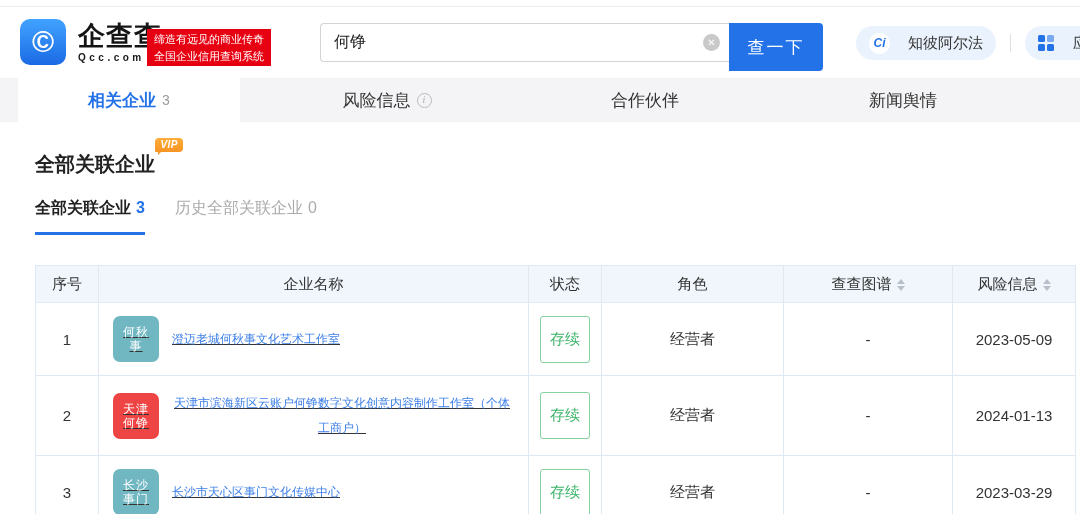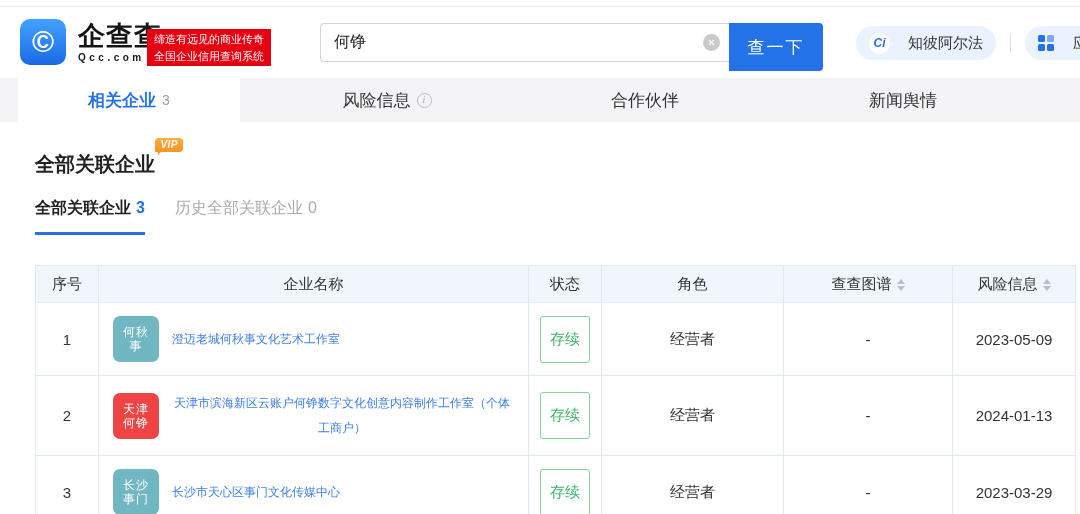--- a/index.html
+++ b/index.html
@@ -107,21 +107,21 @@
     background:var(--table-header-bg); height:37px;
     font-size:15px; font-weight:500; color:#333; text-align:center;
   }
   .company-table td { text-align:center; font-size:15px; color:#333; background:#fff; }
   .row-h73 td { height:73px; }
   .row-h80 td { height:80px; }
   .sort-icon { display:inline-flex; flex-direction:column; gap:2px; margin-left:5px; vertical-align:middle; }
   .sort-icon i { width:0; height:0; border-left:4px solid transparent; border-right:4px solid transparent; }
   .sort-icon .up { border-bottom:5px solid #b8bfc9; }
   .sort-icon .down { border-top:5px solid #b8bfc9; }
-  .name-cell { text-align:left; padding:0 16px 0 14px; }
+  .name-cell { text-align:left; padding:0 16px 0 14px;text-decoration:underline; }
   .name-flex { display:flex; align-items:center; }
   .avatar {
     width:46px; height:46px; border-radius:7px; flex:none; color:#fff;
     display:flex; flex-direction:column; align-items:center; justify-content:center;
     font-size:12px; line-height:14px; letter-spacing:1px; cursor:pointer;
   }
   .company-link { color:var(--link-blue); font-size:12px; line-height:25px; margin-left:13px; cursor:pointer; }
   .status-badge {
     display:inline-block; border:1px solid var(--green-border); color:var(--green);
     background:#fff; font-size:15px; padding:13px 9px; border-radius:3px; cursor:pointer;

